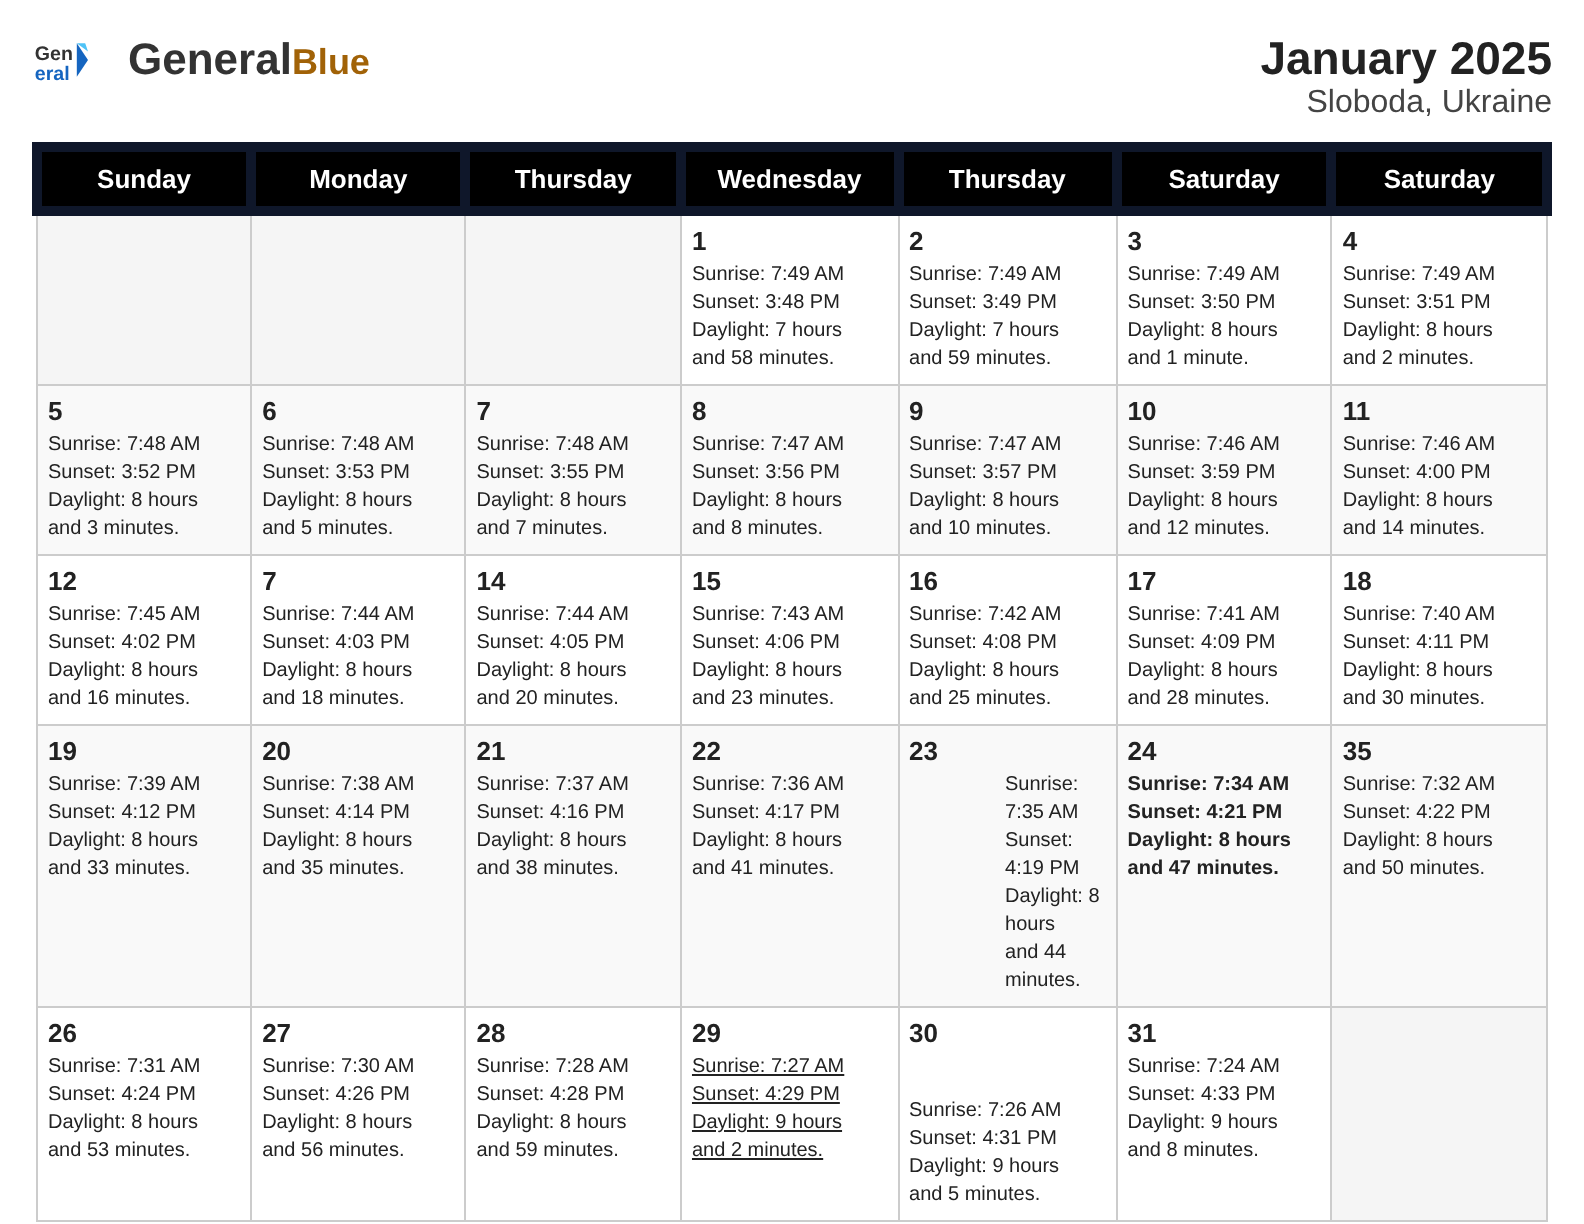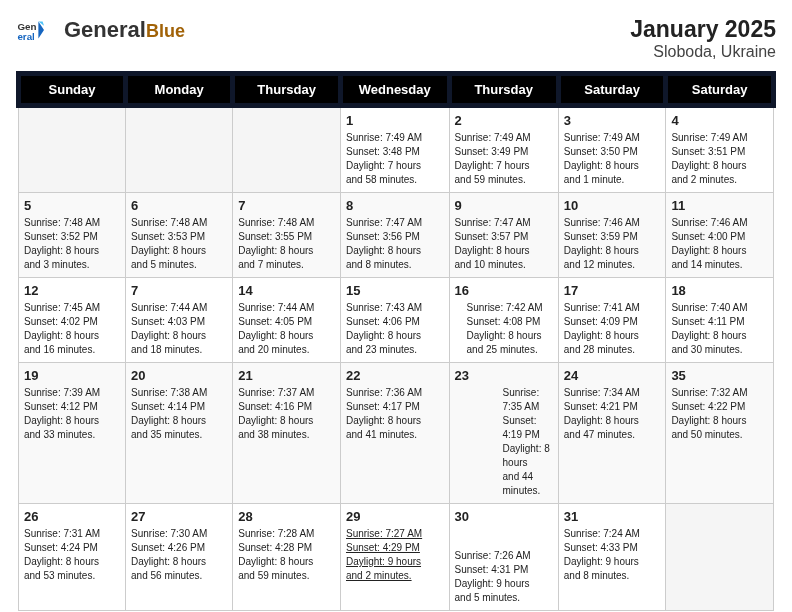--- a/index.html
+++ b/index.html
@@ -223,21 +223,21 @@
         </td>
         <td>
           <span class="day-number">15</span>
           <div class="day-info" style="white-space: pre-line;">Sunrise: 7:43 AM
 Sunset: 4:06 PM
 Daylight: 8 hours
 and 23 minutes.</div>
         </td>
         <td>
           <span class="day-number">16</span>
-          <div class="day-info" style="white-space: pre-line; margin-left: 12px;">Sunrise: 7:42 AM
+          <div class="day-info" style="white-space: pre-line;">Sunrise: 7:42 AM
 Sunset: 4:08 PM
 Daylight: 8 hours
 and 25 minutes.</div>
         </td>
         <td>
           <span class="day-number">17</span>
           <div class="day-info" style="white-space: pre-line;">Sunrise: 7:41 AM
 Sunset: 4:09 PM
 Daylight: 8 hours
 and 28 minutes.</div>
@@ -281,21 +281,21 @@
         </td>
         <td>
           <span class="day-number">23</span>
           <div class="day-info" style="white-space: pre-line; margin-left: 48px;">Sunrise: 7:35 AM
 Sunset: 4:19 PM
 Daylight: 8 hours
 and 44 minutes.</div>
         </td>
         <td>
           <span class="day-number">24</span>
-          <div class="day-info" style="white-space: pre-line;">Sunrise: 7:34 AM
+          <div class="day-info" style="white-space: pre-line; font-weight: bold;">Sunrise: 7:34 AM
 Sunset: 4:21 PM
 Daylight: 8 hours
 and 47 minutes.</div>
         </td>
         <td>
           <span class="day-number">35</span>
           <div class="day-info" style="white-space: pre-line;">Sunrise: 7:32 AM
 Sunset: 4:22 PM
 Daylight: 8 hours
 and 50 minutes.</div>

